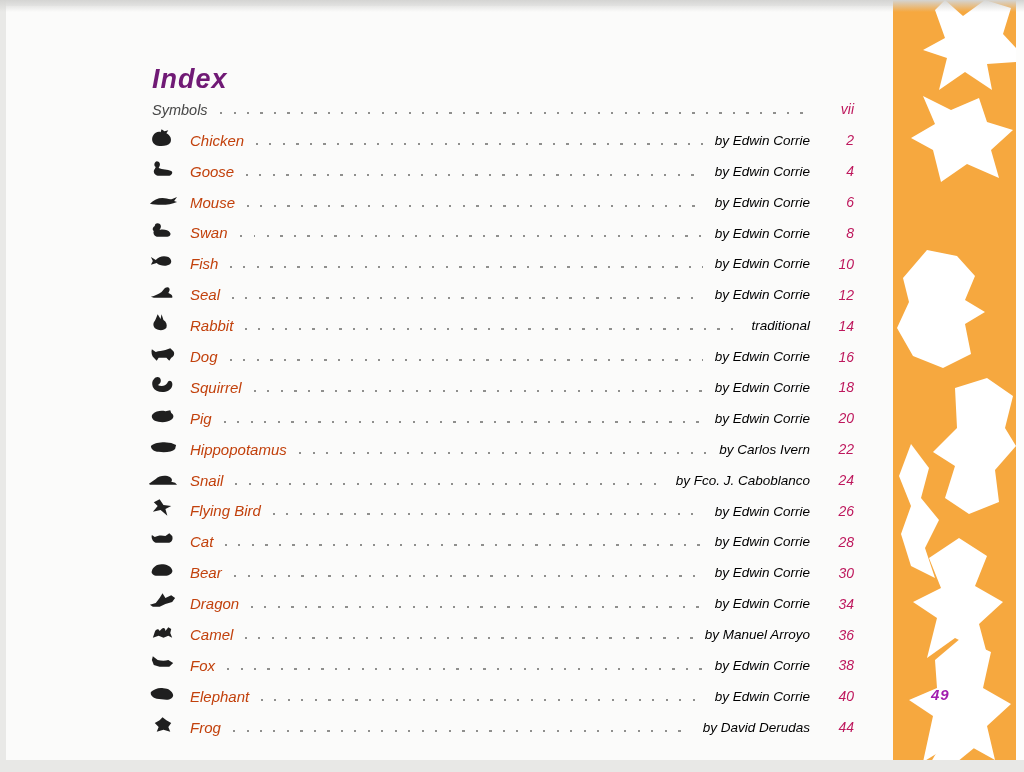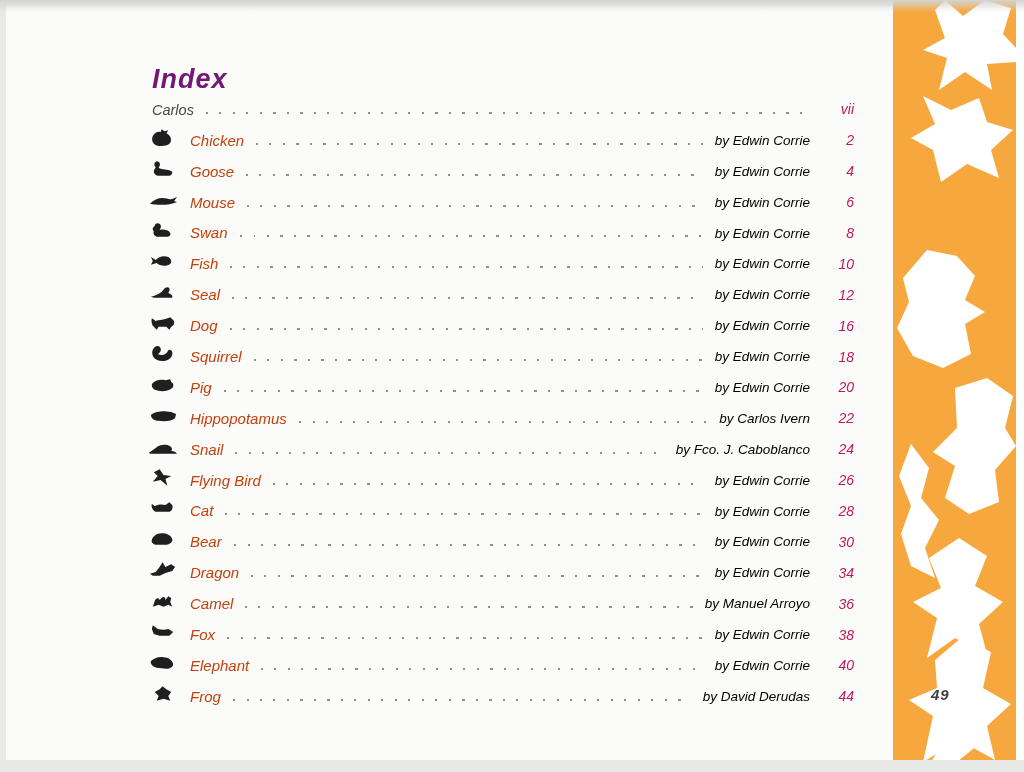--- a/index.html
+++ b/index.html
@@ -55,38 +55,38 @@
   .entry-page{
     flex:0 0 34px;width:34px;text-align:right;
     font-size:14px;font-style:italic;color:#be185d;line-height:1.25;
   }
   .origami-band{
     position:absolute;left:893px;top:0;width:123px;height:762px;
   }
   .origami-band svg{display:block;}
   .band-page-number{
     position:absolute;left:38px;top:686px;
-    font-size:15px;font-weight:bold;font-style:italic;color:#404040;
+    font-size:15px;font-weight:bold;font-style:italic;color:#a21caf;
     letter-spacing:1px;
   }
   .right-scan-strip{
     position:absolute;left:1016px;top:0;width:8px;height:772px;
     background:#fdfdfc;
   }
 </style>
 </head>
 <body>
 
 <div class="page-white"></div>
 
 <h1 class="page-title">Index</h1>
 
 <div class="index-list">
     <div class="index-row no-icon">
-      <span class="entry-name">Carlos</span>
+      <span class="entry-name">Symbols</span>
       <span class="dot-leader"></span>
       <span class="entry-page">vii</span>
     </div>
     <div class="index-row">
       <span class="icon-cell">
         <svg width="30" height="21" viewBox="0 0 31 21">
           <path d="M10 19 C5 18 3 13 5 9 C7 5 11 4 13 5 L14 2 L17 4 L21 3 L19 6 C23 8 25 12 23 16 C21 19 15 20 10 19 Z" fill="#1f1f1f"></path>
         </svg>
       </span>
       <span class="entry-name">Chicken</span>
@@ -141,20 +141,31 @@
     <div class="index-row">
       <span class="icon-cell">
         <svg width="30" height="21" viewBox="0 0 31 21">
           <path d="M3 16 C7 15 11 13 14 11 C16 9 17 6 20 6 C22 6 23 8 22 10 L21 12 C24 13 26 15 25 17 L6 17 Z" fill="#1f1f1f"></path>
         </svg>
       </span>
       <span class="entry-name">Seal</span>
       <span class="dot-leader"></span>
       <span class="entry-author">by Edwin Corrie</span>
       <span class="entry-page">12</span>
+    </div>
+    <div class="index-row">
+      <span class="icon-cell">
+        <svg width="30" height="21" viewBox="0 0 31 21">
+          <path d="M10 2 L13 7 L14 2 L16 8 C19 10 20 13 19 16 C17 19 11 19 8 17 C5 15 5 11 7 9 L8 7 Z" fill="#1f1f1f"></path>
+        </svg>
+      </span>
+      <span class="entry-name">Rabbit</span>
+      <span class="dot-leader"></span>
+      <span class="entry-author">traditional</span>
+      <span class="entry-page">14</span>
     </div>
     <div class="index-row">
       <span class="icon-cell">
         <svg width="30" height="21" viewBox="0 0 31 21">
           <path d="M4 6 L8 9 C11 8 15 8 18 7 L23 5 L26 8 C28 10 27 14 24 15 L22 18 L19 15 L11 15 L9 18 L6 15 C4 13 3 9 4 6 Z" fill="#1f1f1f"></path>
         </svg>
       </span>
       <span class="entry-name">Dog</span>
       <span class="dot-leader"></span>
       <span class="entry-author">by Edwin Corrie</span>

